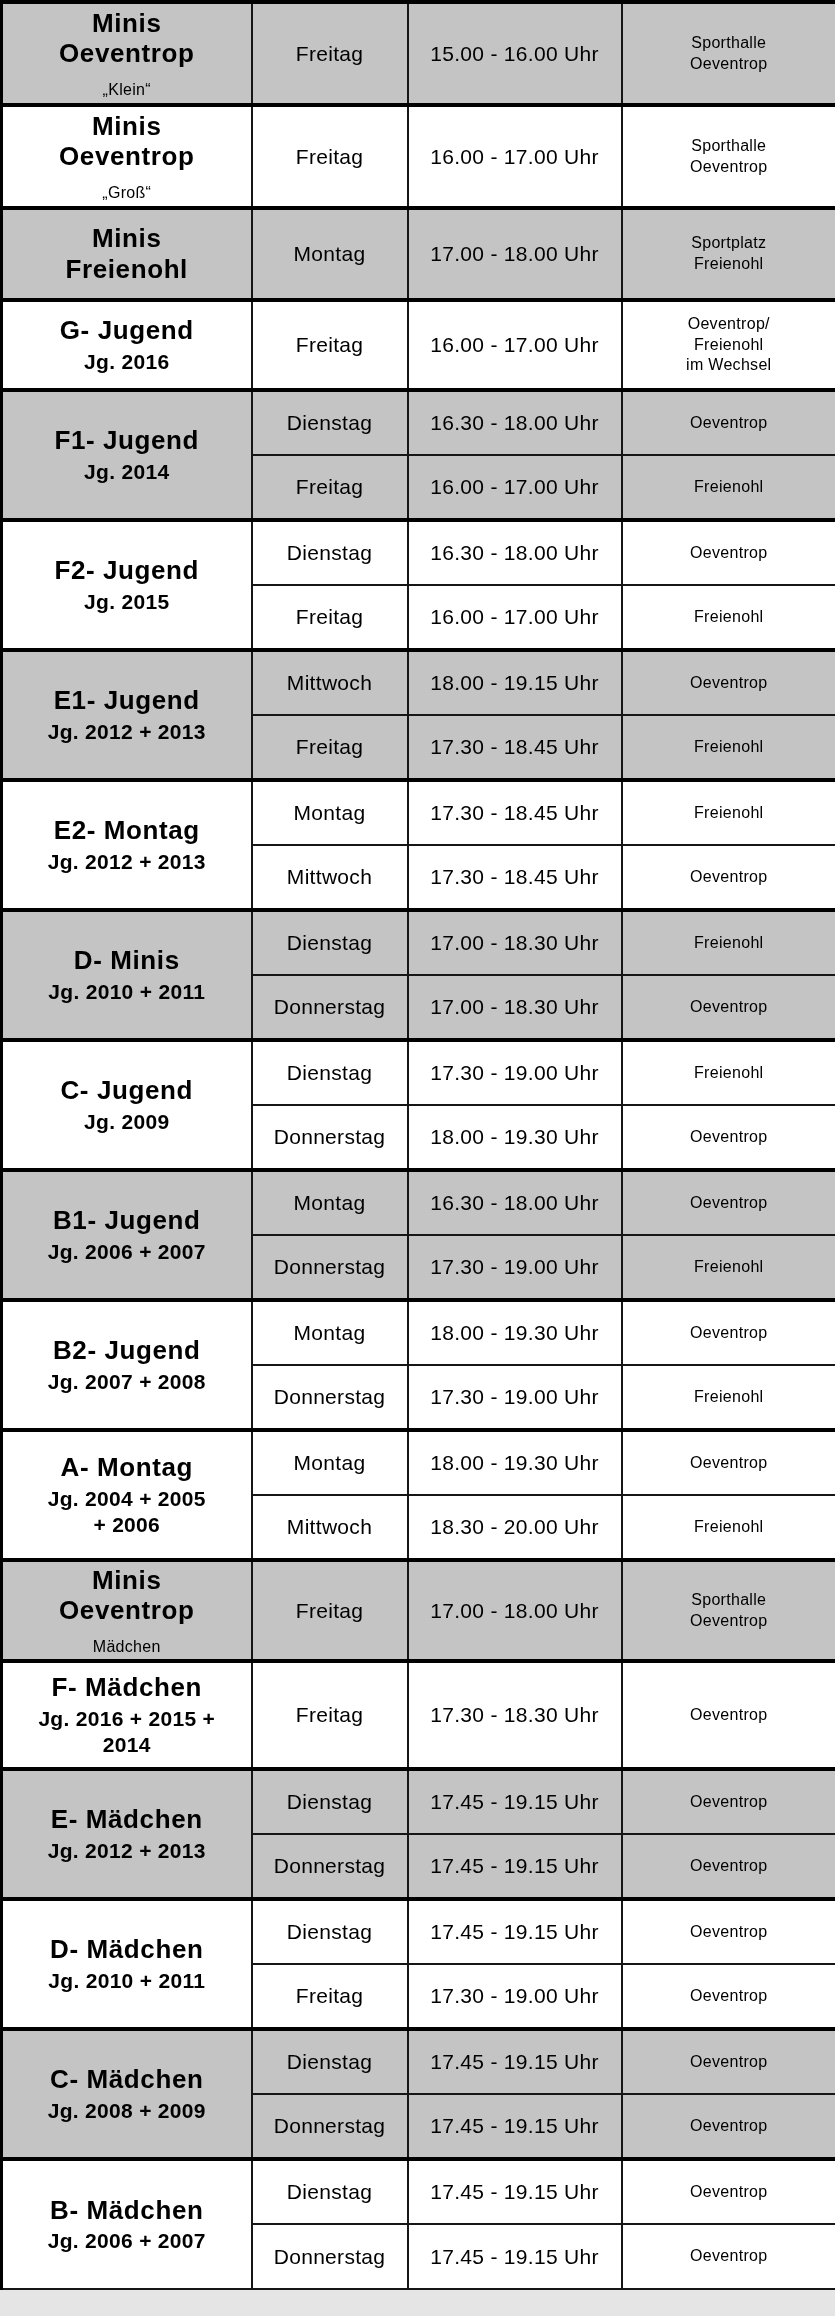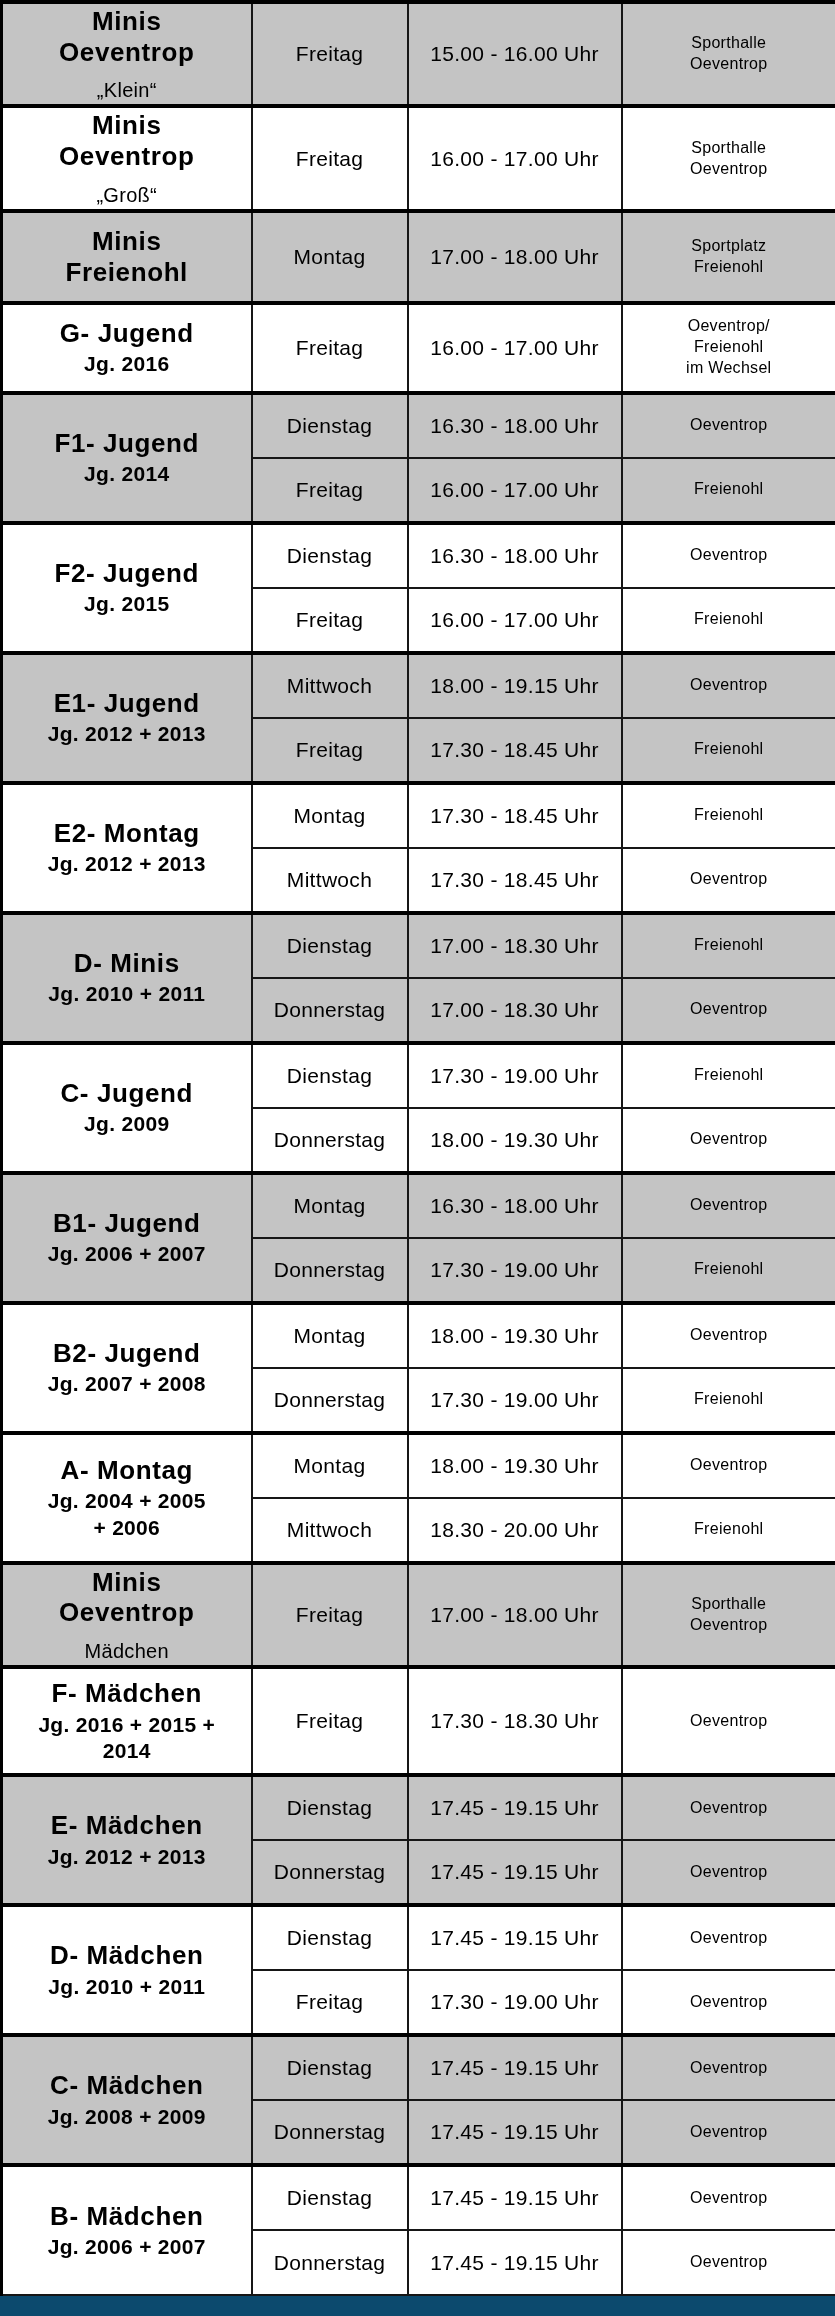--- a/index.html
+++ b/index.html
@@ -1,34 +1,34 @@
 <!DOCTYPE html>
 <html><head>
 <meta charset="utf-8">
 <style>
   html,body{margin:0;padding:0;background:#ffffff;}
   .screen{
-    width:835px;height:2316px;overflow:hidden;background:#0c4a6e;
+    width:835px;height:2316px;overflow:hidden;background:#e5e5e5;
     font-family:"Liberation Sans",sans-serif;color:#000;
   }
   table.schedule{
     width:835px;table-layout:fixed;border-collapse:collapse;
     border-left:3px solid #000;border-right:3px solid #000;border-top:4px solid #000;
   }
   td{
     border:2px solid #161616;
     text-align:center;vertical-align:middle;
     padding:2px 4px;white-space:pre-line;overflow:hidden;
   }
   tr.group-start td{border-top:4px solid #000;}
   td.gray{background:#c4c4c4;}
   td.white{background:#ffffff;}
   .team-title{display:block;font-size:26px;font-weight:700;line-height:1.18;letter-spacing:.6px;}
   .team-sub{display:block;font-size:21px;font-weight:700;line-height:1.25;margin-top:3px;letter-spacing:.3px;}
-  .team-small{display:block;font-size:20px;font-weight:400;line-height:1.15;margin-top:12px;letter-spacing:.3px;}
+  .team-small{display:block;font-size:16px;font-weight:400;line-height:1.15;margin-top:12px;letter-spacing:.3px;}
   td.day-cell,td.time-cell{font-size:21px;letter-spacing:.3px;}
   td.loc-cell{font-size:16px;line-height:1.3;letter-spacing:.3px;}
 </style>
 </head>
 <body>
 
 <div class="screen">
   <table class="schedule">
     <colgroup>
       <col style="width:250px">

